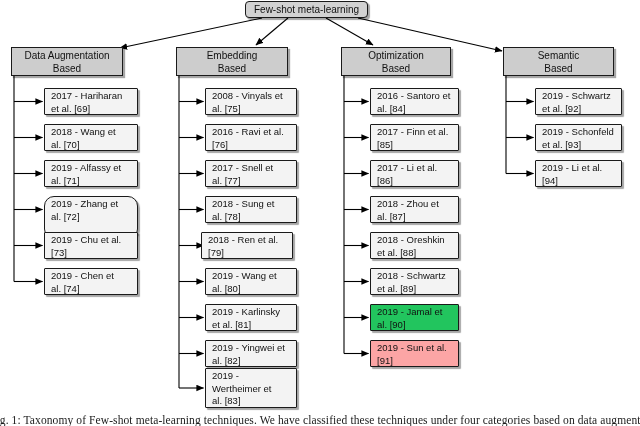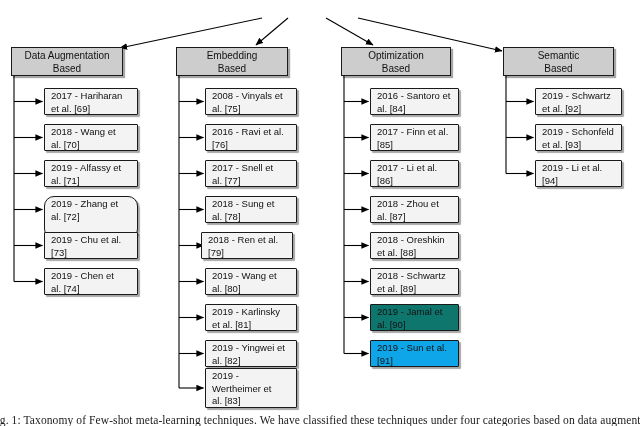--- a/index.html
+++ b/index.html
@@ -70,20 +70,21 @@
         <line x1="344" y1="317.5" x2="368.5" y2="317.5" stroke="#000000" stroke-width="1.1" marker-end="url(#arrow)"></line>
         <line x1="344" y1="353.5" x2="368.5" y2="353.5" stroke="#000000" stroke-width="1.1" marker-end="url(#arrow)"></line>
         <line x1="344" y1="75" x2="344" y2="353.5" stroke="#000000" stroke-width="1.1"></line>
         <line x1="506" y1="101.5" x2="533.5" y2="101.5" stroke="#000000" stroke-width="1.1" marker-end="url(#arrow)"></line>
         <line x1="506" y1="137.5" x2="533.5" y2="137.5" stroke="#000000" stroke-width="1.1" marker-end="url(#arrow)"></line>
         <line x1="506" y1="173.5" x2="533.5" y2="173.5" stroke="#000000" stroke-width="1.1" marker-end="url(#arrow)"></line>
         <line x1="506" y1="75" x2="506" y2="173.5" stroke="#000000" stroke-width="1.1"></line>
       </g>
   </svg>
 
+  <div class="node root" id="root-node" style="left: 245px; top: 1px; width: 123px; height: 17px;">Few-shot meta-learning</div>
 
   <div id="tree">
       <div class="node cat" style="background: rgb(205, 205, 205); left: 11px; top: 47px; width: 112px; height: 29px;">Data Augmentation
 Based</div>
       <div class="node item" style="background: rgb(243, 243, 243); left: 44px; top: 88px; width: 94px; height: 27px;">2017 - Hariharan
 et al. [69]</div>
       <div class="node item" style="background: rgb(243, 243, 243); left: 44px; top: 124px; width: 94px; height: 27px;">2018 - Wang et
 al. [70]</div>
       <div class="node item" style="background: rgb(243, 243, 243); left: 44px; top: 160px; width: 94px; height: 27px;">2019 - Alfassy et
 al. [71]</div>
@@ -121,23 +122,23 @@
       <div class="node item" style="background: rgb(243, 243, 243); left: 370px; top: 124px; width: 89px; height: 27px;">2017 - Finn et al.
 [85]</div>
       <div class="node item" style="background: rgb(243, 243, 243); left: 370px; top: 160px; width: 89px; height: 27px;">2017 - Li et al.
 [86]</div>
       <div class="node item" style="background: rgb(243, 243, 243); left: 370px; top: 196px; width: 89px; height: 27px;">2018 - Zhou et
 al. [87]</div>
       <div class="node item" style="background: rgb(243, 243, 243); left: 370px; top: 232px; width: 89px; height: 27px;">2018 - Oreshkin
 et al. [88]</div>
       <div class="node item" style="background: rgb(243, 243, 243); left: 370px; top: 268px; width: 89px; height: 27px;">2018 - Schwartz
 et al. [89]</div>
-      <div class="node item" style="background: #0f766e; left: 370px; top: 304px; width: 89px; height: 27px;">2019 - Jamal et
+      <div class="node item" style="background: #22c55e; left: 370px; top: 304px; width: 89px; height: 27px;">2019 - Jamal et
 al. [90]</div>
-      <div class="node item" style="background: #0ea5e9; left: 370px; top: 340px; width: 89px; height: 27px;">2019 - Sun et al.
+      <div class="node item" style="background: #fca5a5; left: 370px; top: 340px; width: 89px; height: 27px;">2019 - Sun et al.
 [91]</div>
       <div class="node cat" style="background: rgb(205, 205, 205); left: 503px; top: 47px; width: 111px; height: 29px;">Semantic
 Based</div>
       <div class="node item" style="background: rgb(243, 243, 243); left: 535px; top: 88px; width: 87px; height: 27px;">2019 - Schwartz
 et al. [92]</div>
       <div class="node item" style="background: rgb(243, 243, 243); left: 535px; top: 124px; width: 87px; height: 27px;">2019 - Schonfeld
 et al. [93]</div>
       <div class="node item" style="background: rgb(243, 243, 243); left: 535px; top: 160px; width: 87px; height: 27px;">2019 - Li et al.
 [94]</div>
     </div>

